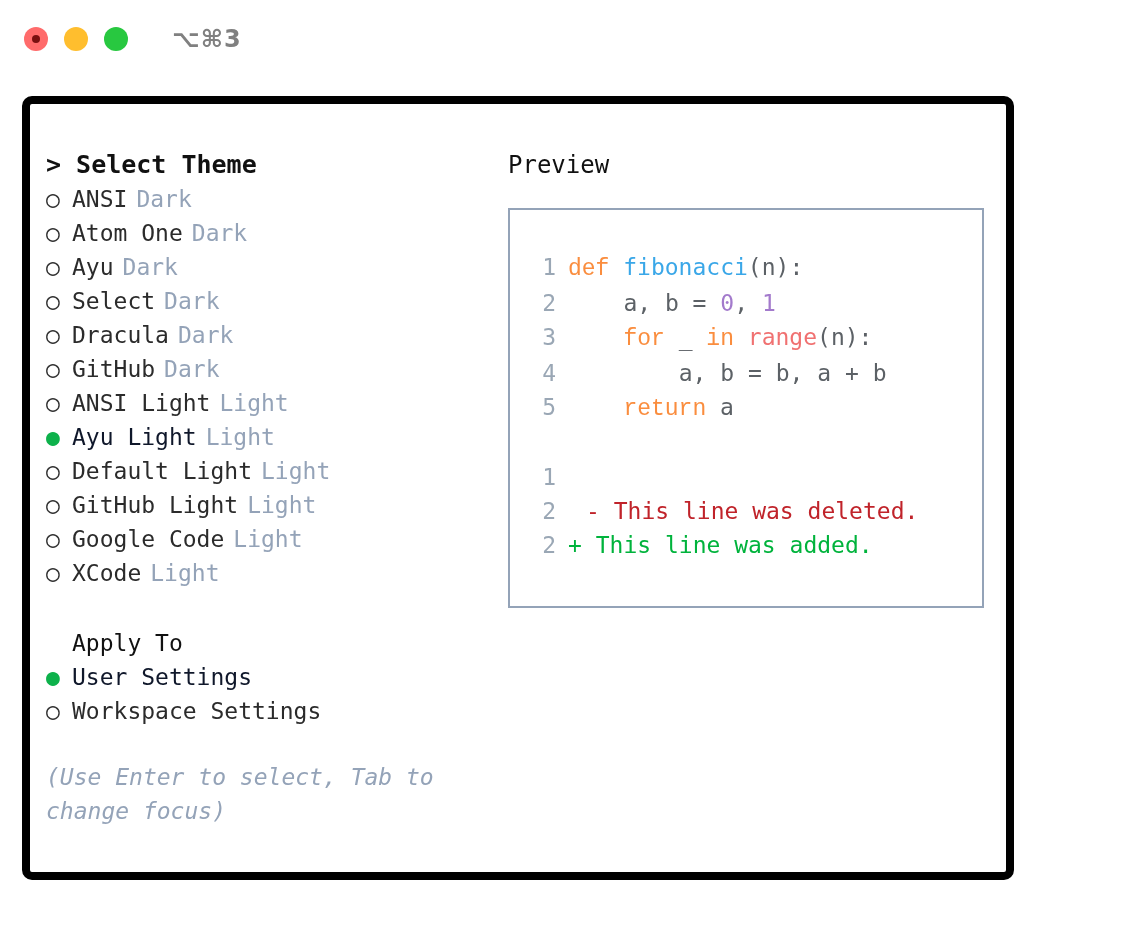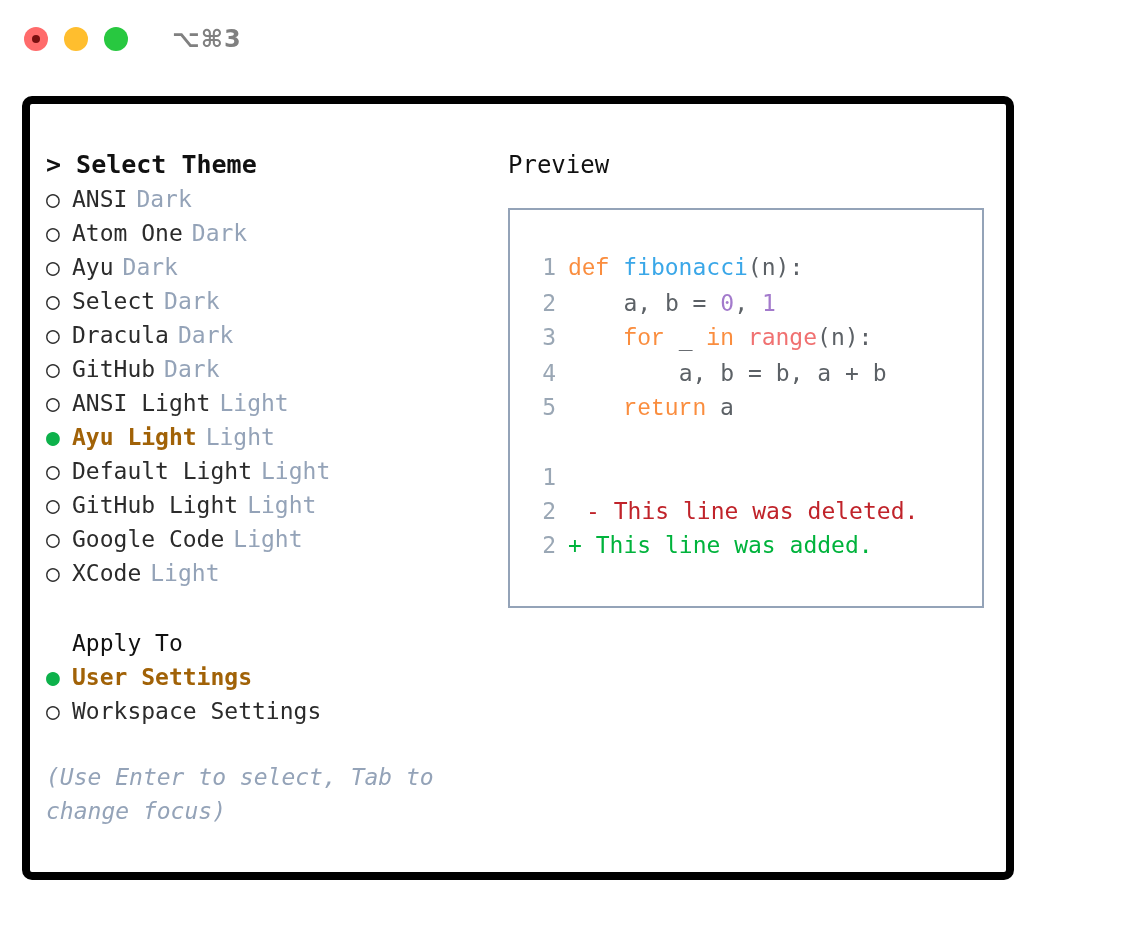--- a/index.html
+++ b/index.html
@@ -109,21 +109,21 @@
     white-space: pre;
   }
   .bullet {
     display: inline-block;
     width: 26px;
     flex: none;
     color: #333333;
   }
   .bullet.sel { color: #0db14b; }
   .opt-label { color: #2b2b2b; }
-  .opt-row.selected .opt-label { color: #a16207; font-weight: bold; }
+  .opt-row.selected .opt-label { color: #0f172a; }
   .opt-tag {
     color: #94a3b8;
     margin-left: 9px;
   }
 
   .section-gap { height: 36px; }
 
   .apply-header {
     font-size: 23px;
     color: #111111;

